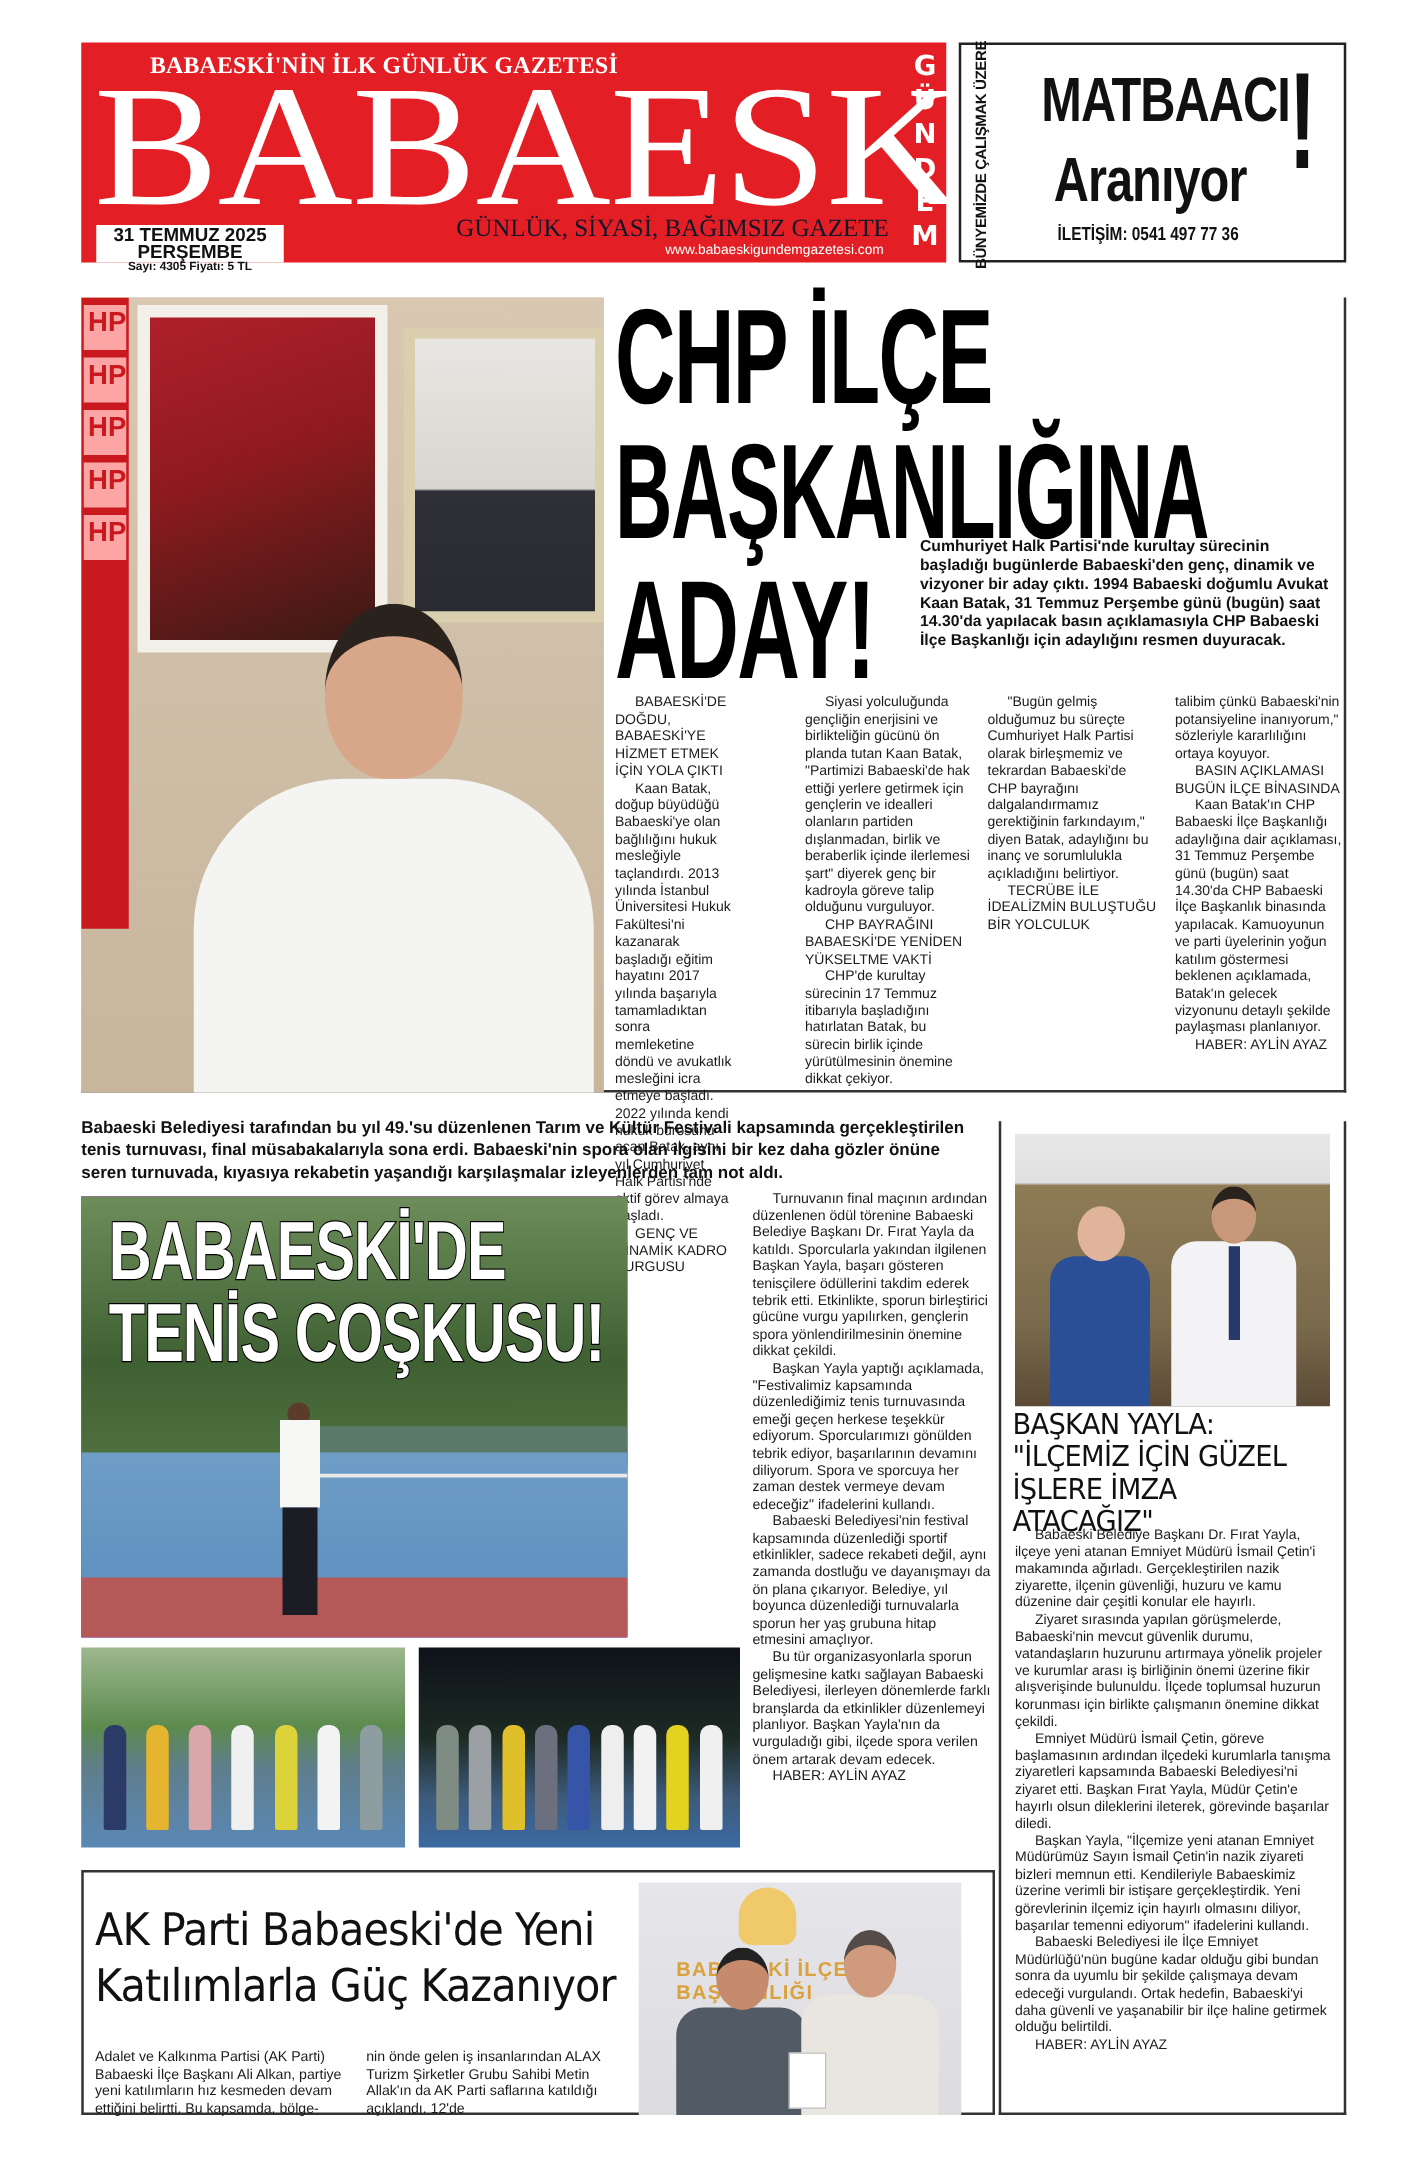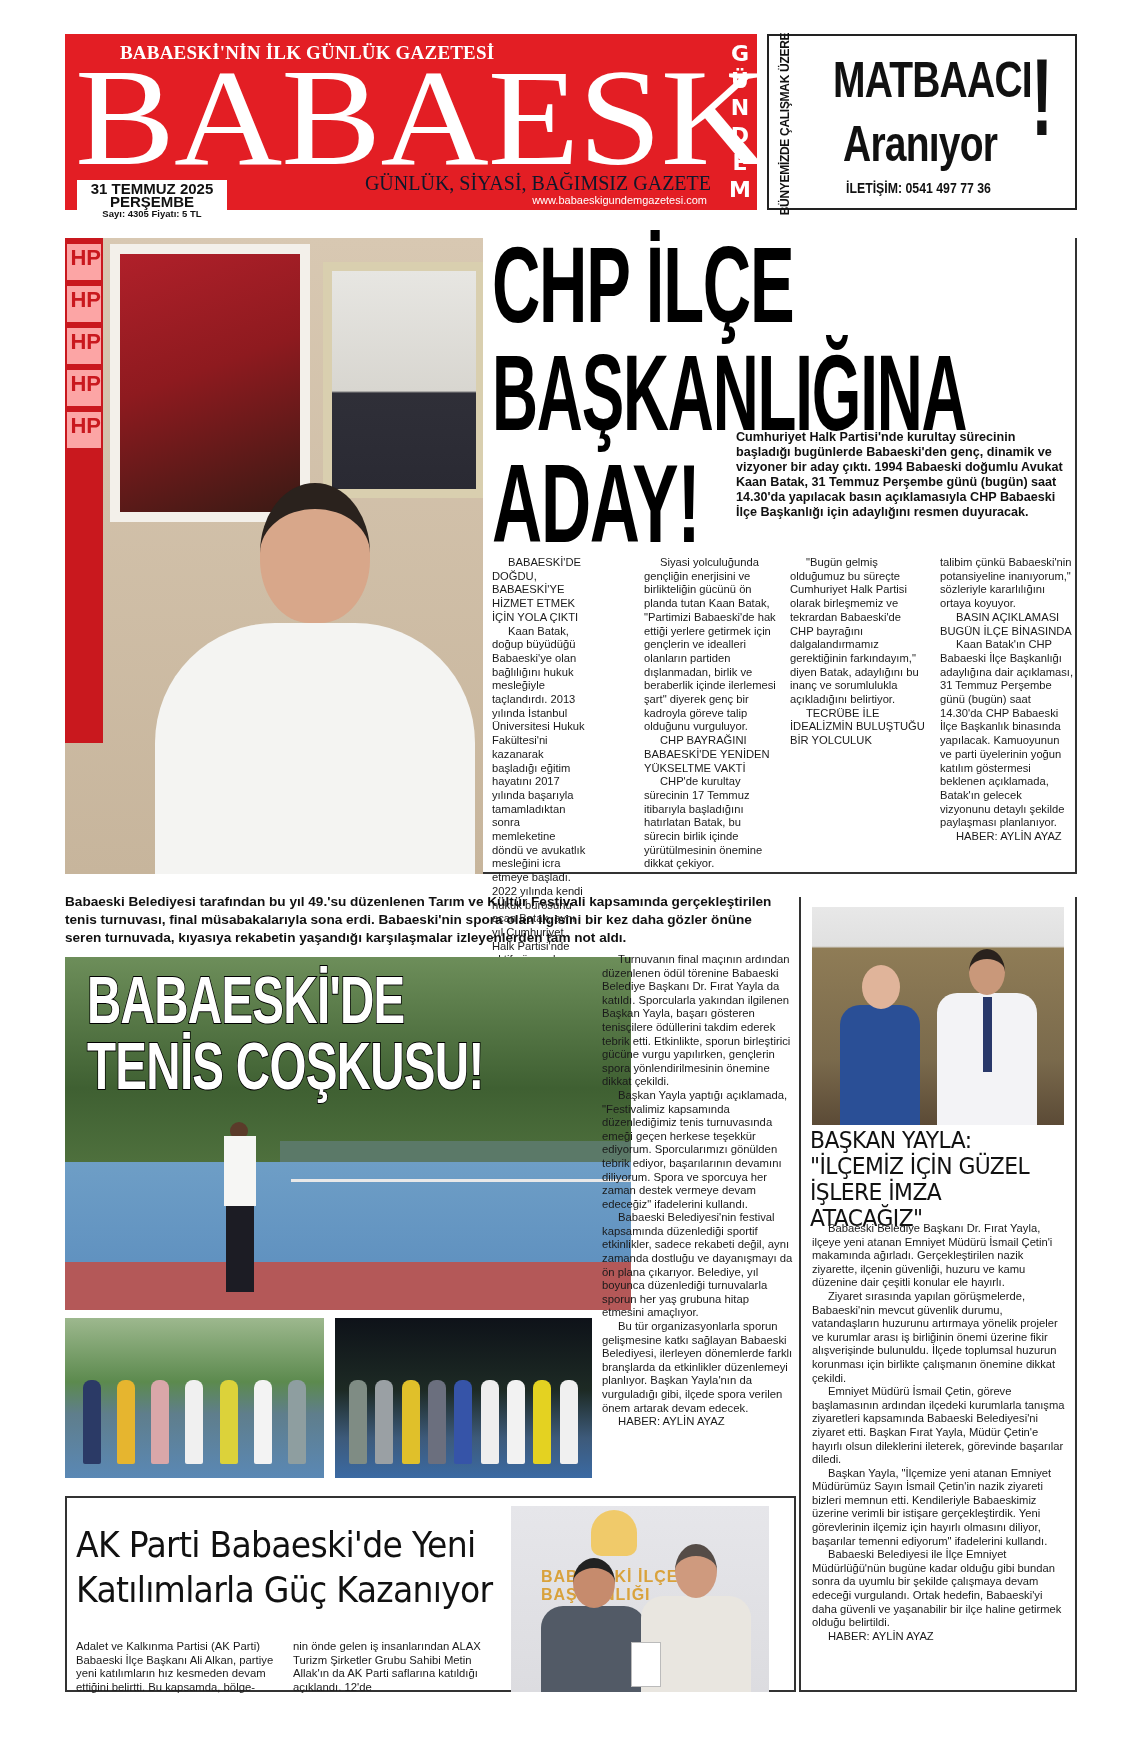--- a/index.html
+++ b/index.html
@@ -50,21 +50,21 @@
 
   .chp-lead { left: 736px; top: 430px; width: 330px; font-weight: bold; font-size: 12.6px; line-height: 15px; }
 
   .col { position: absolute; font-size: 11.2px; line-height: 13.7px; color: #1a1a1a; }
   .col p { text-indent: 16px; }
   .col .sub { text-indent: 16px; }
   .col .sign { text-indent: 16px; }
 
   
   .tennis-lead { left: 65px; top: 893px; width: 710px; font-weight: bold; font-size: 13.6px; line-height: 18px; }
-  .tennis-photo { left: 65px; top: 957px; width: 566px; height: 353px; overflow: hidden; background: #a21caf; }
+  .tennis-photo { left: 65px; top: 957px; width: 437px; height: 353px; overflow: hidden; background: #a21caf; }
   .tennis-photo .trees { position: absolute; left: 0; top: 0; width: 100%; height: 62%; background: linear-gradient(180deg, #6d8e5a 0%, #3f6032 60%, #51733f 100%); }
   .tennis-photo .court { position: absolute; left: 0; top: 58%; width: 100%; height: 42%; background: linear-gradient(180deg, #6e9ec6 0%, #5a8cbd 100%); }
   .tennis-photo .redsurface { position: absolute; left: 0; bottom: 0; width: 100%; height: 48px; background: #b45858; }
   .tennis-photo .fence { position: absolute; left: 38%; top: 52%; width: 62%; height: 8%; background: #5b7968; }
   .tennis-photo .net { position: absolute; left: 40%; top: 63%; width: 60%; height: 3px; background: #e8e8e8; }
   .tennis-photo .player { position: absolute; left: 155px; top: 165px; width: 40px; height: 170px; }
   .tennis-photo .player .shirt { position: absolute; left: 4px; top: 14px; width: 32px; height: 70px; background: #f6f6f4; }
   .tennis-photo .player .pants { position: absolute; left: 6px; top: 84px; width: 28px; height: 86px; background: #1c1c24; }
   .tennis-photo .player .hd { position: absolute; left: 10px; top: 0; width: 18px; height: 18px; border-radius: 50%; background: #5b3b2a; }
   .tennis-title { position: absolute; left: 22px; top: 10px; font-weight: bold; color: #fff; -webkit-text-stroke: 2px #000; paint-order: stroke fill; white-space: nowrap; }

